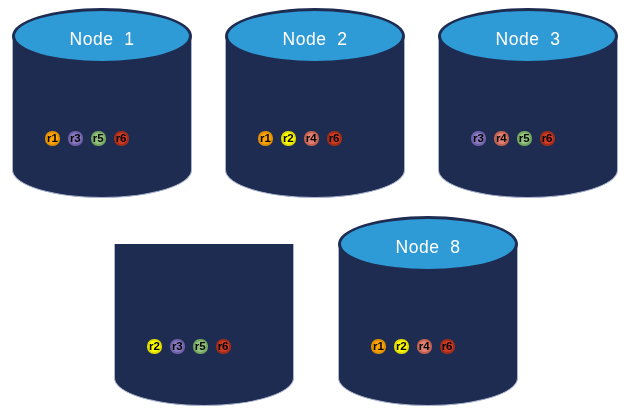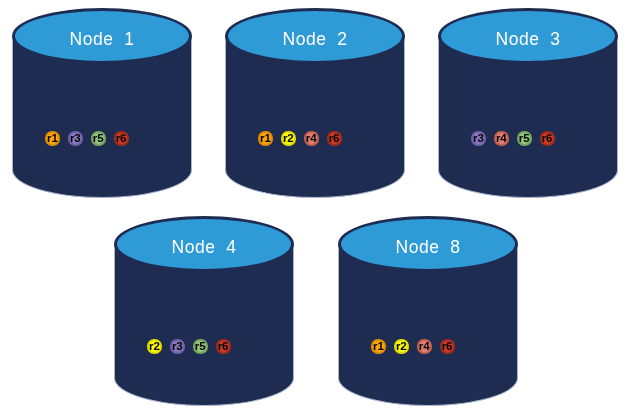--- a/index.html
+++ b/index.html
@@ -129,23 +129,20 @@
           <div class="bar" style="background: rgb(203, 58, 35); border-color: rgb(163, 45, 24);">r6</div>
         </div>
     </div>
 
   </div>
 
   <div class="row-bottom">
 
     <div class="node">
       <div class="cyl-body"></div>
-      <div class="cyl-top">
-        <span class="node-label">Node  4</span>
-      </div>
       <div class="bars">
           <div class="bar" style="background: rgb(254, 254, 0); border-color: rgb(224, 220, 0);">r2</div>
           <div class="bar" style="background: rgb(136, 121, 191); border-color: rgb(111, 96, 169);">r3</div>
           <div class="bar" style="background: rgb(146, 196, 126); border-color: rgb(116, 168, 94);">r5</div>
           <div class="bar" style="background: rgb(203, 58, 35); border-color: rgb(163, 45, 24);">r6</div>
         </div>
     </div>
 
     <div class="node">
       <div class="cyl-body"></div>

